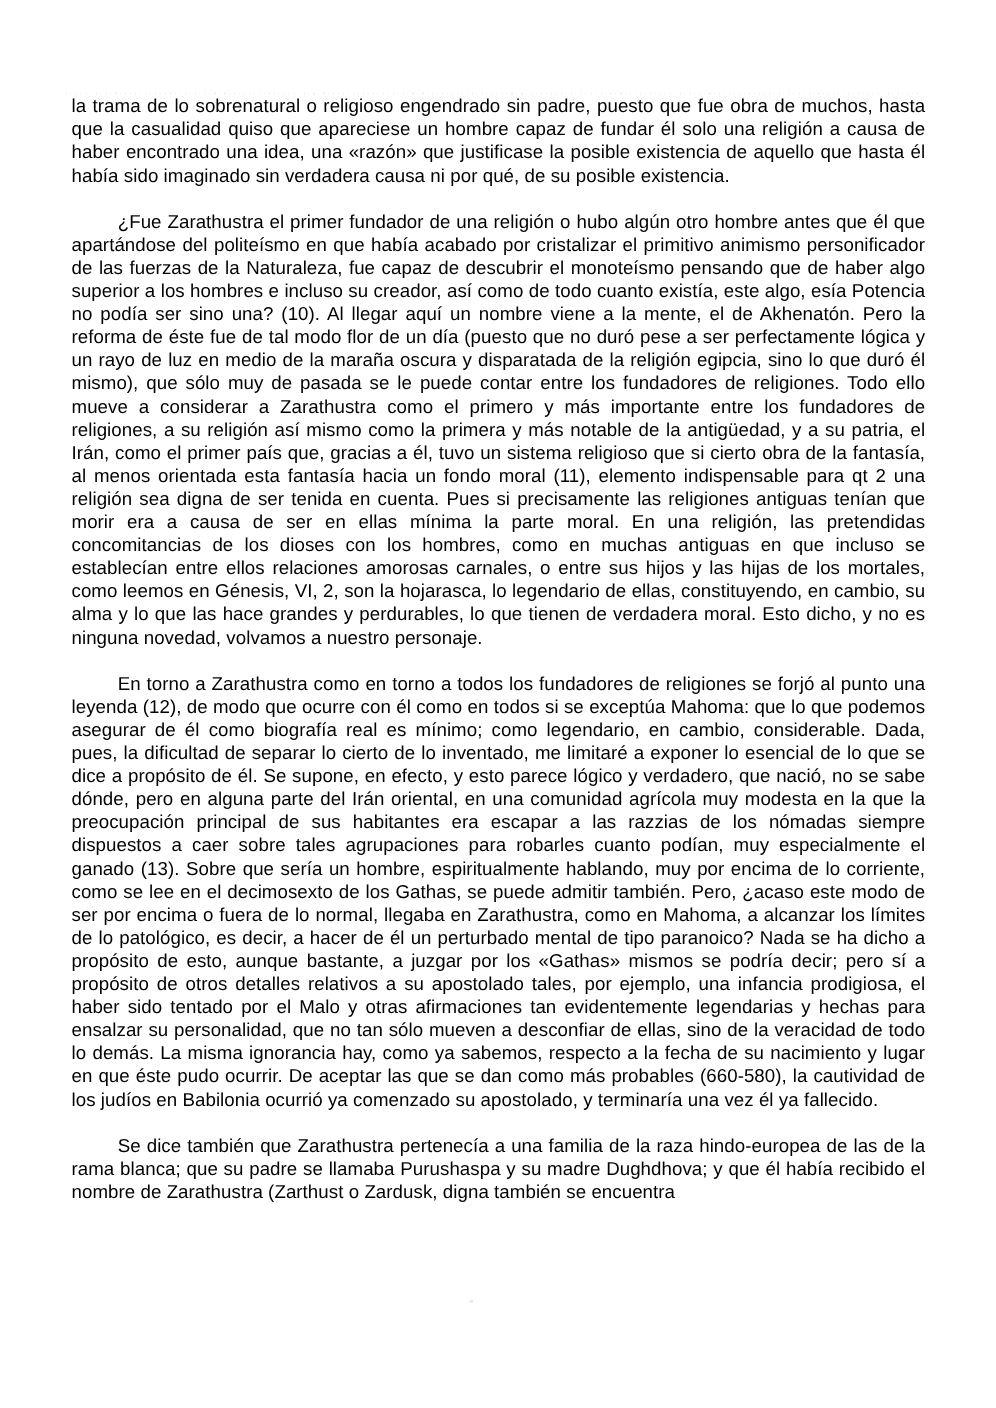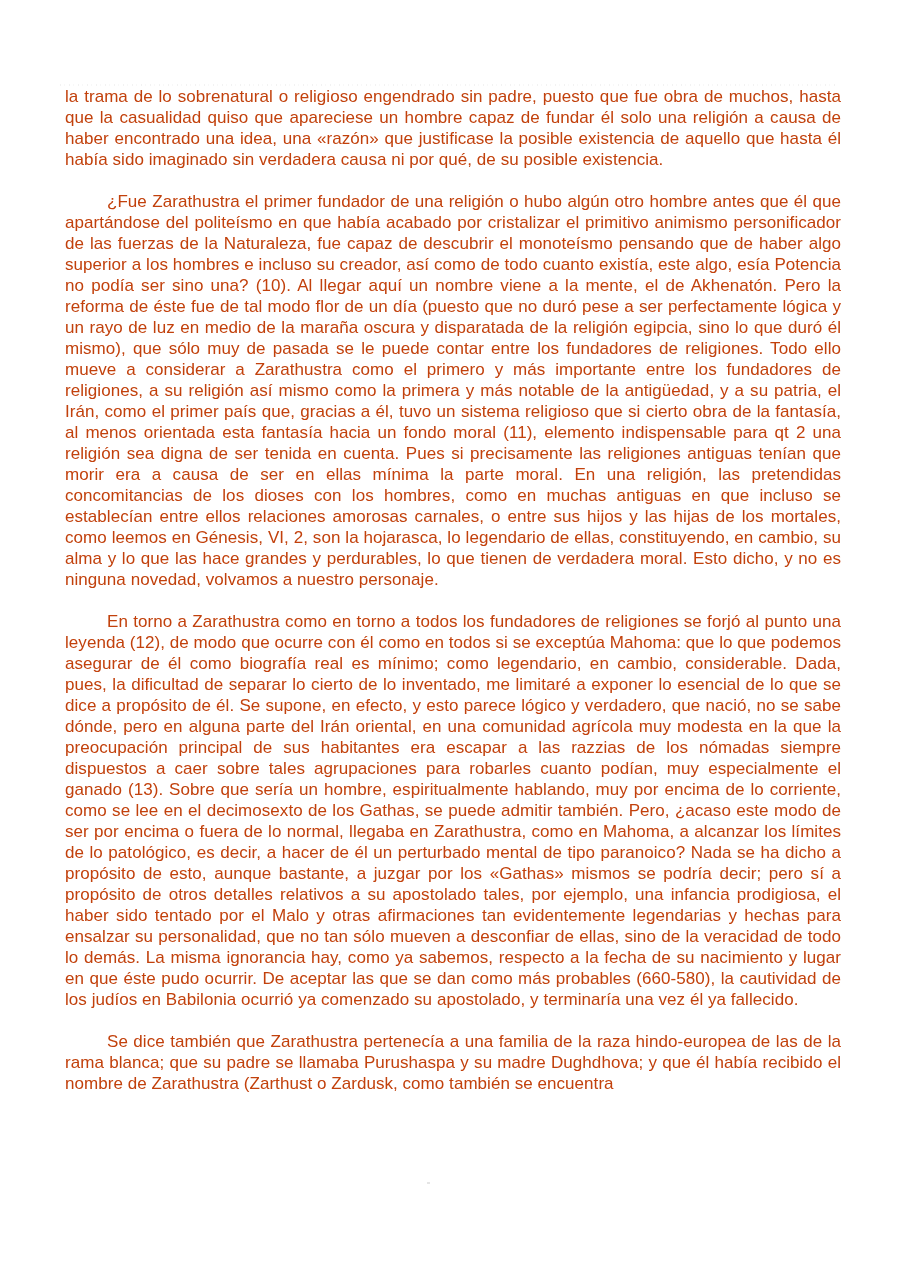--- a/index.html
+++ b/index.html
@@ -64,20 +64,20 @@
   }
 </style>
 </head>
 <body style="background: rgb(255, 255, 255);">
 
 <div class="page">
 
   <div class="scan-noise"></div>
   <div class="scan-speck"></div>
 
-  <div class="text-block" style="color: #c2410c;">
+  <div class="text-block" style="color: #000000;">
     <p class="para no-indent">la trama de lo sobrenatural o religioso engendrado sin padre, puesto que fue obra de muchos, hasta que la casualidad quiso que apareciese un hombre capaz de fundar él solo una religión a causa de haber encontrado una idea, una «razón» que justificase la posible existencia de aquello que hasta él había sido imaginado sin verdadera causa ni por qué, de su posible existencia.</p>
     <p class="para">¿Fue Zarathustra el primer fundador de una religión o hubo algún otro hombre antes que él que apartándose del politeísmo en que había acabado por cristalizar el primitivo animismo personificador de las fuerzas de la Naturaleza, fue capaz de descubrir el monoteísmo pensando que de haber algo superior a los hombres e incluso su creador, así como de todo cuanto existía, este algo, esía Potencia no podía ser sino una? (10). Al llegar aquí un nombre viene a la mente, el de Akhenatón. Pero la reforma de éste fue de tal modo flor de un día (puesto que no duró pese a ser perfectamente lógica y un rayo de luz en medio de la maraña oscura y disparatada de la religión egipcia, sino lo que duró él mismo), que sólo muy de pasada se le puede contar entre los fundadores de religiones. Todo ello mueve a considerar a Zarathustra como el primero y más importante entre los fundadores de religiones, a su religión así mismo como la primera y más notable de la antigüedad, y a su patria, el Irán, como el primer país que, gracias a él, tuvo un sistema religioso que si cierto obra de la fantasía, al menos orientada esta fantasía hacia un fondo moral (11), elemento indispensable para qt 2 una religión sea digna de ser tenida en cuenta. Pues si precisamente las religiones antiguas tenían que morir era a causa de ser en ellas mínima la parte moral. En una religión, las pretendidas concomitancias de los dioses con los hombres, como en muchas antiguas en que incluso se establecían entre ellos relaciones amorosas carnales, o entre sus hijos y las hijas de los mortales, como leemos en Génesis, VI, 2, son la hojarasca, lo legendario de ellas, constituyendo, en cambio, su alma y lo que las hace grandes y perdurables, lo que tienen de verdadera moral. Esto dicho, y no es ninguna novedad, volvamos a nuestro personaje.</p>
     <p class="para">En torno a Zarathustra como en torno a todos los fundadores de religiones se forjó al punto una leyenda (12), de modo que ocurre con él como en todos si se exceptúa Mahoma: que lo que podemos asegurar de él como biografía real es mínimo; como legendario, en cambio, considerable. Dada, pues, la dificultad de separar lo cierto de lo inventado, me limitaré a exponer lo esencial de lo que se dice a propósito de él. Se supone, en efecto, y esto parece lógico y verdadero, que nació, no se sabe dónde, pero en alguna parte del Irán oriental, en una comunidad agrícola muy modesta en la que la preocupación principal de sus habitantes era escapar a las razzias de los nómadas siempre dispuestos a caer sobre tales agrupaciones para robarles cuanto podían, muy especialmente el ganado (13). Sobre que sería un hombre, espiritualmente hablando, muy por encima de lo corriente, como se lee en el decimosexto de los Gathas, se puede admitir también. Pero, ¿acaso este modo de ser por encima o fuera de lo normal, llegaba en Zarathustra, como en Mahoma, a alcanzar los límites de lo patológico, es decir, a hacer de él un perturbado mental de tipo paranoico? Nada se ha dicho a propósito de esto, aunque bastante, a juzgar por los «Gathas» mismos se podría decir; pero sí a propósito de otros detalles relativos a su apostolado tales, por ejemplo, una infancia prodigiosa, el haber sido tentado por el Malo y otras afirmaciones tan evidentemente legendarias y hechas para ensalzar su personalidad, que no tan sólo mueven a desconfiar de ellas, sino de la veracidad de todo lo demás. La misma ignorancia hay, como ya sabemos, respecto a la fecha de su nacimiento y lugar en que éste pudo ocurrir. De aceptar las que se dan como más probables (660-580), la cautividad de los judíos en Babilonia ocurrió ya comenzado su apostolado, y terminaría una vez él ya fallecido.</p>
-    <p class="para last">Se dice también que Zarathustra pertenecía a una familia de la raza hindo-europea de las de la rama blanca; que su padre se llamaba Purushaspa y su madre Dughdhova; y que él había recibido el nombre de Zarathustra (Zarthust o Zardusk, como también se encuentra</p>
+    <p class="para last">Se dice también que Zarathustra pertenecía a una familia de la raza hindo-europea de las de la rama blanca; que su padre se llamaba Purushaspa y su madre Dughdhova; y que él había recibido el nombre de Zarathustra (Zarthust o Zardusk, digna también se encuentra</p>
   </div>
 
 </div>
 
 </body></html>

